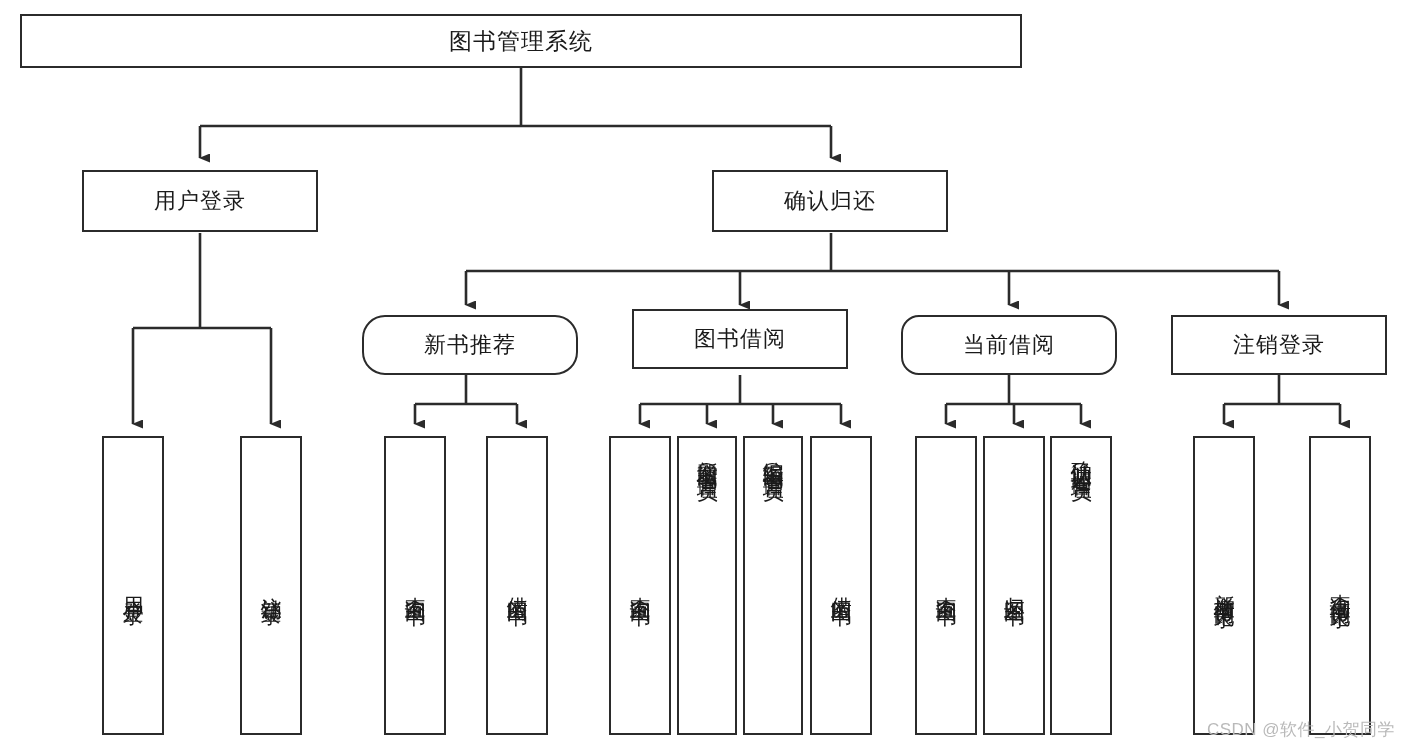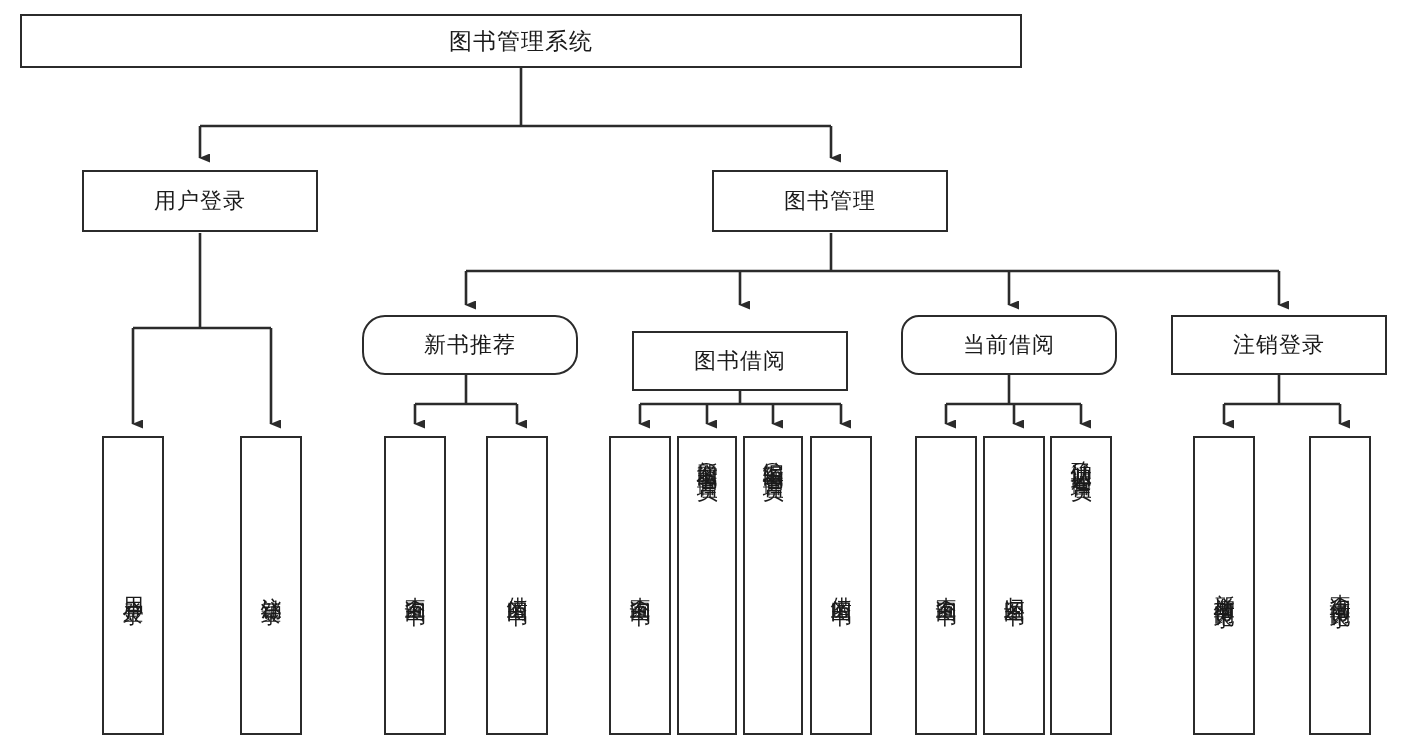--- a/index.html
+++ b/index.html
@@ -127,27 +127,27 @@
   </svg>
 
   <div class="node-box node-root" style="left:20px; top:14px; width:1002px; height:54px;">
     <span class="node-label">图书管理系统</span>
   </div>
 
   <div class="node-box node-l1" style="left:82px; top:170px; width:236px; height:62px;">
     <span class="node-label">用户登录</span>
   </div>
   <div class="node-box node-l1" style="left:712px; top:170px; width:236px; height:62px;">
-    <span class="node-label">图书管理</span>
+    <span class="node-label">确认归还</span>
   </div>
 
   <div class="node-box node-l2" style="left:362px; top:315px; width:216px; height:60px;border-radius:23px;">
     <span class="node-label">新书推荐</span>
   </div>
-  <div class="node-box node-l2" style="left:632px; top:331px; width:216px; height:60px;">
+  <div class="node-box node-l2" style="left:632px; top:309px; width:216px; height:60px;">
     <span class="node-label">图书借阅</span>
   </div>
   <div class="node-box node-l2" style="left:901px; top:315px; width:216px; height:60px;border-radius:18px;">
     <span class="node-label">当前借阅</span>
   </div>
   <div class="node-box node-l2" style="left:1171px; top:315px; width:216px; height:60px;">
     <span class="node-label">注销登录</span>
   </div>
 
   <div class="node-box node-leaf center-v" style="left:102px; top:436px; width:62px; height:299px;">
@@ -187,14 +187,15 @@
     <span class="node-label">确认归还（管理员）</span>
   </div>
 
   <div class="node-box node-leaf center-v" style="left:1193px; top:436px; width:62px; height:299px;">
     <span class="node-label">新增借阅记录</span>
   </div>
   <div class="node-box node-leaf center-v" style="left:1309px; top:436px; width:62px; height:299px;">
     <span class="node-label">查询借阅记录</span>
   </div>
 
+  <div id="watermark">CSDN @软件_小贺同学</div>
 
 </div>
 
 </body></html>

